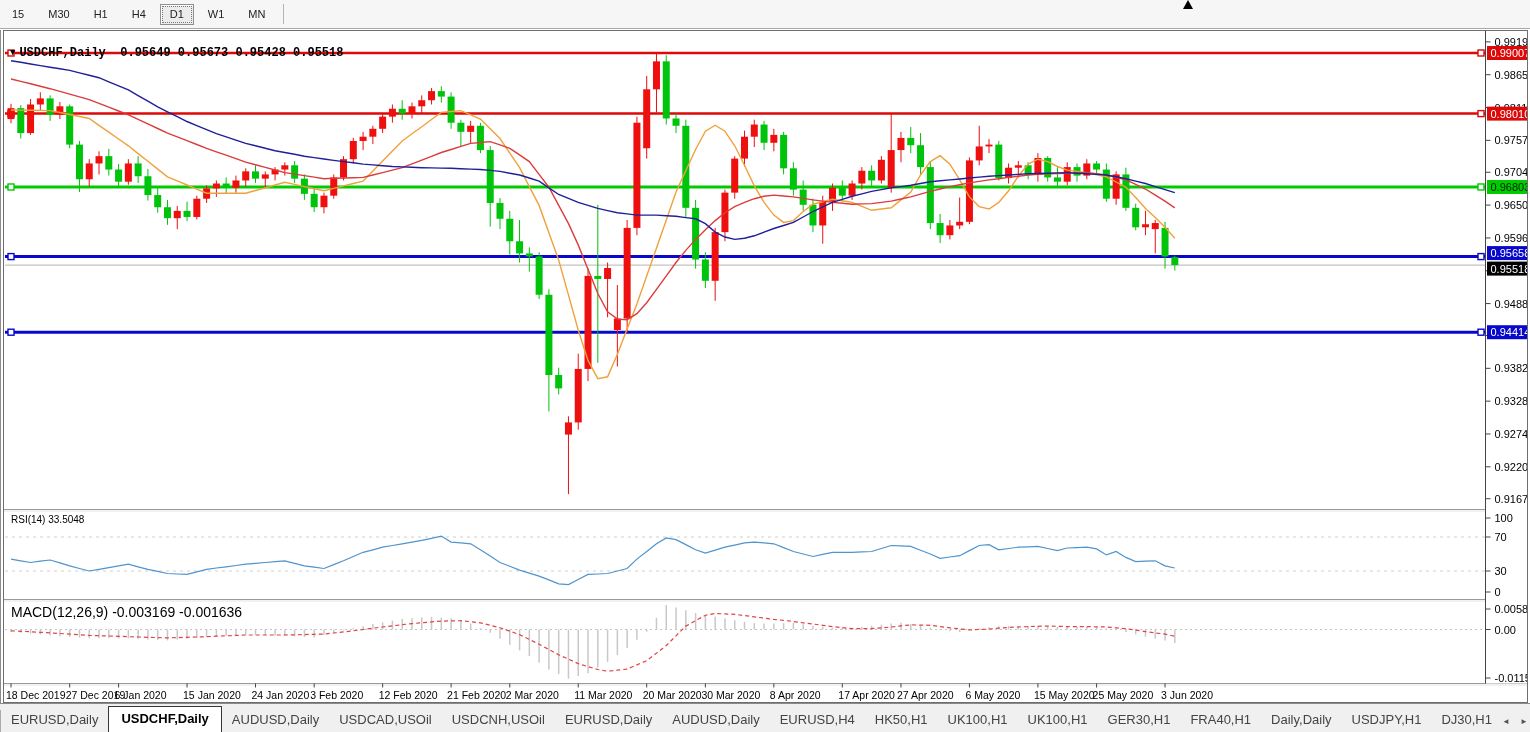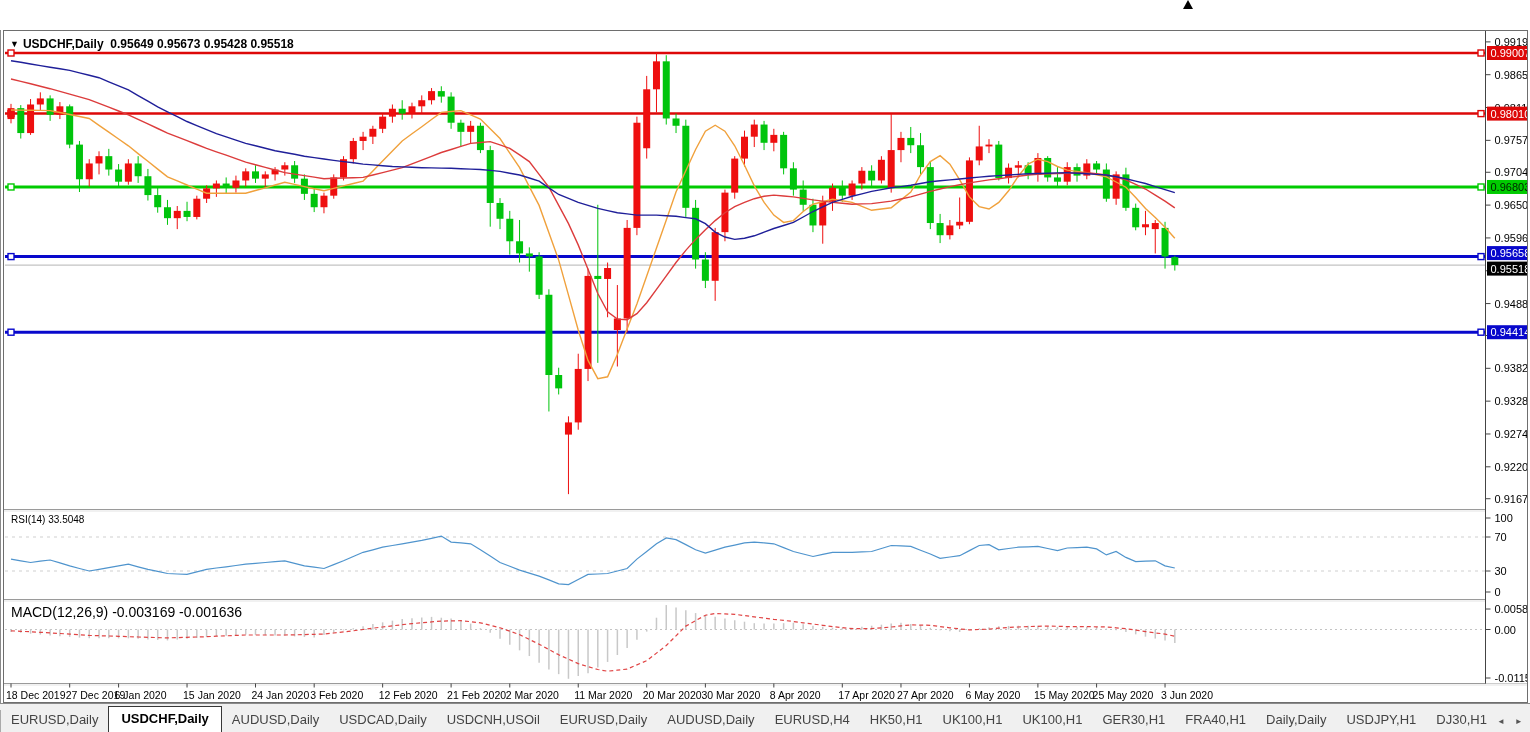--- a/index.html
+++ b/index.html
@@ -11,22 +11,22 @@
   .tf-btn{font-size:11px;color:#222;padding:4px 9px;margin:0 2px;border:1px solid transparent;
       cursor:default;line-height:1;}
   .tf-btn.active{background:#ececec;border:1px solid #8f8f8f;box-shadow:inset 1px 1px 0 #ffffff;
       outline:1px dotted #777;outline-offset:-3px;}
   .tf-sep{width:1px;height:20px;background:#b5b5b5;margin:0 6px;}
   
   #left-edge{position:absolute;left:0;top:30px;width:1px;height:673px;background:#8a8a8a;}
   #chart-frame{position:absolute;left:3px;top:30px;width:1525px;height:673px;background:#fff;
       border:1px solid #6e6e6e;box-sizing:border-box;}
   #chart-svg{position:absolute;left:0;top:0;}
-  #chart-title{position:absolute;left:6px;top:6px;font-size:12px;font-weight:bold;color:#000;
-      white-space:nowrap;}
+  #chart-title{position:absolute;left:6px;top:15px;font-size:12px;font-weight:bold;color:#000;
+      white-space:nowrap;font-family:Liberation Mono, monospace;}
   #chart-title .tri{font-size:9px;vertical-align:1px;margin-right:4px;}
   #rsi-label{position:absolute;left:7px;top:483px;font-size:10px;color:#000;white-space:nowrap;}
   #macd-label{position:absolute;left:7px;top:573px;font-size:14px;color:#000;white-space:nowrap;}
   
   #tab-bar{position:absolute;left:0;top:703px;width:100%;height:29px;background:#f0f0f0;
       border-top:1px solid #8a8a8a;display:flex;align-items:flex-end;box-sizing:border-box;}
   #tab-spacer{width:38px;height:22px;border-right:1px solid #aaa;}
   .tab{font-size:13px;color:#444;padding:4px 10px 6px 10px;white-space:nowrap;cursor:default;line-height:1;}
   .tab-div{width:1px;height:14px;background:#999;margin-bottom:5px;}
   .tab.active{background:#ffffff;border:1px solid #383838;border-bottom:1px solid #ffffff;
@@ -34,20 +34,30 @@
   #tab-arrows{margin-left:auto;margin-right:8px;margin-bottom:6px;display:flex;gap:10px;}
   .tab-arrow{font-size:8px;color:#555;cursor:default;}
   
   #cursor-mark{position:absolute;left:1183px;top:0;width:0;height:0;
       border-left:5px solid transparent;border-right:5px solid transparent;border-bottom:9px solid #000;}
 </style>
 </head>
 <body>
 
 <div id="root">
+  <div id="tf-toolbar">
+      <div class="tf-btn">15</div>
+      <div class="tf-btn">M30</div>
+      <div class="tf-btn">H1</div>
+      <div class="tf-btn">H4</div>
+      <div class="tf-btn active">D1</div>
+      <div class="tf-btn">W1</div>
+      <div class="tf-btn">MN</div>
+      <div class="tf-sep"></div>
+    </div>
   <div id="cursor-mark"></div>
   <div id="left-edge"></div>
 
   <div id="chart-frame">
     <svg id="chart-svg" width="1523" height="671">
         <line x1="1" y1="22" x2="1481" y2="22" stroke="#dd0808" stroke-width="2.5"></line>
         <rect x="4" y="19" width="6" height="6" fill="#ffffff" stroke="#dd0808" stroke-width="1.4"></rect>
         <rect x="1474" y="19" width="6" height="6" fill="#ffffff" stroke="#dd0808" stroke-width="1.4"></rect>
         <line x1="1" y1="82.60790273556253" x2="1481" y2="82.60790273556253" stroke="#dd0808" stroke-width="2.5"></line>
         <rect x="4" y="79.60790273556253" width="6" height="6" fill="#ffffff" stroke="#dd0808" stroke-width="1.4"></rect>
@@ -541,21 +551,21 @@
   </div>
 
   <div id="tab-bar">
     <div id="tab-spacer"></div>
   <div class="tab">EURUSD,Daily</div>
       <div class="tab-div"></div>
       <div class="tab active">USDCHF,Daily</div>
       <div class="tab-div"></div>
       <div class="tab">AUDUSD,Daily</div>
       <div class="tab-div"></div>
-      <div class="tab">USDCAD,Daily</div>
+      <div class="tab">USDCAD,USOil</div>
       <div class="tab-div"></div>
       <div class="tab">USDCNH,USOil</div>
       <div class="tab-div"></div>
       <div class="tab">EURUSD,Daily</div>
       <div class="tab-div"></div>
       <div class="tab">AUDUSD,Daily</div>
       <div class="tab-div"></div>
       <div class="tab">EURUSD,H4</div>
       <div class="tab-div"></div>
       <div class="tab">HK50,H1</div>

